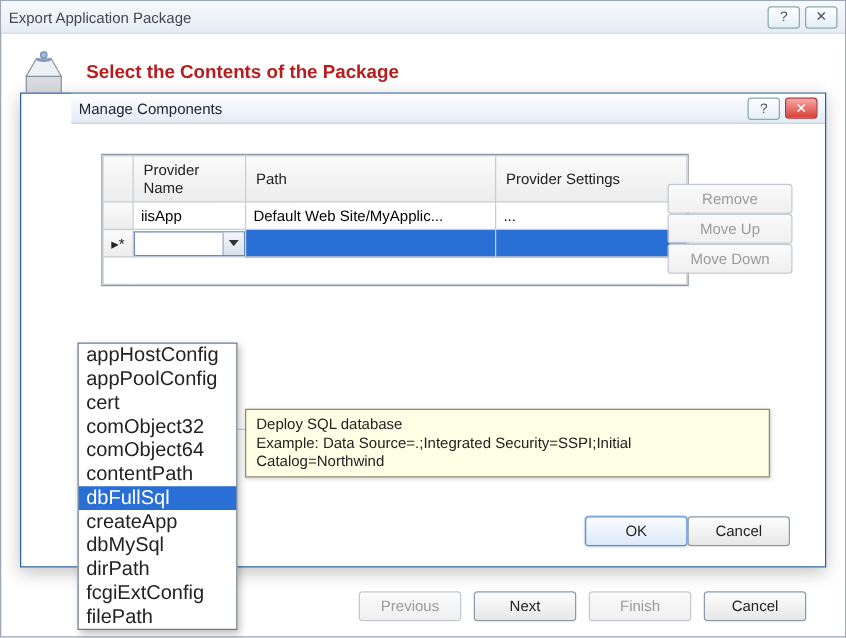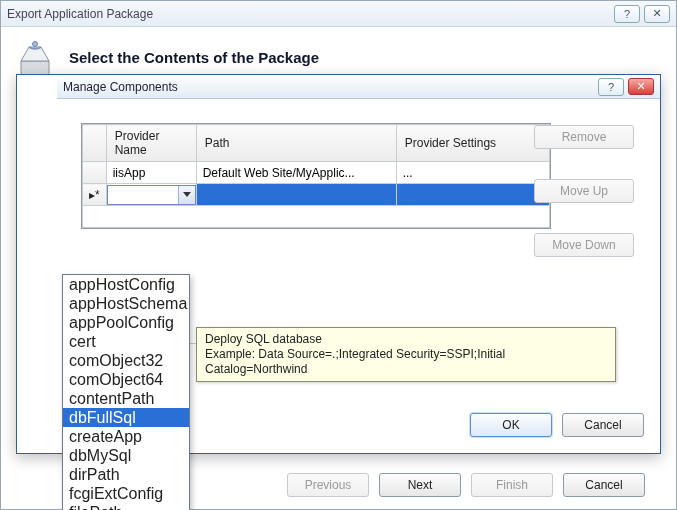--- a/index.html
+++ b/index.html
@@ -6,21 +6,21 @@
   body { margin: 0; background: #f0f0f0; width: 677px; height: 510px; overflow: hidden; position: relative; }
 
   
   .outer-window { position: absolute; left: 0; top: 0; width: 677px; height: 510px; background: #fff; border: 1px solid #9aa7b4; }
   .outer-titlebar { height: 26px; background: linear-gradient(#f6f9fc,#e6edf5); border-bottom: 1px solid #c9d4df; display: flex; align-items: center; padding: 0 6px; }
   .outer-titlebar .title { flex: 1; color: #445; }
   .winbtn { width: 26px; height: 18px; border: 1px solid #8aa; border-radius: 3px; background: linear-gradient(#fff,#e4eef7); margin-left: 4px; display:flex; align-items:center; justify-content:center; color:#456; font-size:11px; cursor:default;}
   .outer-header { padding: 10px 14px 16px 14px; display:flex; align-items:center; gap:14px; }
   .pkg-icon { width:40px; height:40px; position:relative; }
   .pkg-icon svg { width:40px; height:40px; }
-  .outer-header h1 { font-size: 15px; font-weight: bold; margin: 0; color: #0f172a; }
+  .outer-header h1 { font-size: 15px; font-weight: bold; margin: 0; color: #b91c1c; }
 
   .outer-buttons { position:absolute; bottom:12px; right:31px; display:flex; gap:10px; }
   .btn { min-width: 82px; height: 24px; border: 1px solid #8a9aa8; border-radius: 3px; background: linear-gradient(#fdfdfd,#e7e7e7); color:#222; display:flex; align-items:center; justify-content:center; padding: 0 12px; }
   .btn.disabled { color:#9a9a9a; border-color:#c3c9ce; background: linear-gradient(#fafafa,#f0f0f0); }
   .btn.primary { border-color:#5a8fd6; background:linear-gradient(#fbfdff,#dce9f7); box-shadow: 0 0 0 1px rgba(90,150,220,.3); }
 
   
   .inner-window { position:absolute; left:16px; top:74px; width:645px; height:380px; background:#fff; border:1px solid #2b5f9e; box-shadow: 0 4px 14px rgba(0,0,0,.25); padding-left: 40px; }
   .inner-titlebar { height:24px; background: linear-gradient(#fefefe,#e2ecf6); border-bottom:1px solid #b9c9d8; display:flex; align-items:center; padding:0 6px; }
   .inner-titlebar .title { flex:1; color:#223; }
@@ -34,25 +34,25 @@
   .rowhdr { width:22px; background: linear-gradient(#fbfbfb,#ececec); text-align:center; }
   .newrow td { background:#2a6fd6; color:#fff; }
   .newrow .rowhdr { background: linear-gradient(#fbfbfb,#ececec); color:#222; }
   .combo-cell { background:#fff !important; position:relative; padding:0 !important;}
   .combo-box { display:flex; align-items:center; height:20px; border:1px solid #6b89c0; background:#fff; }
   .combo-box .val { flex:1; padding:0 4px; color:#222; font-size:12px; height:18px; }
   .combo-box .dropbtn { width:17px; height:18px; background:linear-gradient(#f3f7fb,#d7e2ef); border-left:1px solid #9bb1cc; display:flex; align-items:center; justify-content:center; }
   .combo-box .dropbtn::after { content:""; border-left:4px solid transparent; border-right:4px solid transparent; border-top:5px solid #333; }
   .grid-filler { height:94px; }
 
-  .side-buttons { position:absolute; right:26px; top:26px; display:flex; flex-direction:column; gap:30px; width:100px;}
+  .side-buttons { position:absolute; right:26px; top:48px; display:flex; flex-direction:column; width:100px;}
   .side-buttons .btn { width:100px; }
 
   .inner-lower-sep { position:absolute; left:24px; top:244px; width:470px; height:1px; background:#c5ccd3; }
-  .inner-ok-row { position:absolute; right:16px; bottom:16px; display:flex; gap:10px; }
+  .inner-ok-row { position:absolute; right:28px; bottom:16px; display:flex; }
 
   
   .dropdown { position:absolute; left:62px; top:274px; width:128px; background:#fff; border:1px solid #6d7b88; box-shadow: 2px 3px 6px rgba(0,0,0,.25); z-index:50; }
   .dropdown .item { padding:2px 6px; color:#222; line-height:15px; font-size:16px;}
   .dropdown .item.sel { background:#2a6fd6; color:#fff; }
 
   
   .tooltip { position:absolute; left:196px; top:327px; width:420px; background:#ffffe6; border:1px solid #8b8b6f; padding:4px 8px; color:#222; z-index:60; box-shadow:1px 1px 3px rgba(0,0,0,.2); line-height:15px;}
 </style>
 </head>
@@ -138,21 +138,20 @@
     <div class="inner-ok-row">
       <div class="btn primary">OK</div>
       <div class="btn">Cancel</div>
     </div>
 
   </div>
 </div>
 
 <div class="dropdown" id="dropdown">
     <div class="item">appHostConfig</div>
-    <div class="item">appHostSchema</div>
     <div class="item">appPoolConfig</div>
     <div class="item">cert</div>
     <div class="item">comObject32</div>
     <div class="item">comObject64</div>
     <div class="item">contentPath</div>
     <div class="item sel">dbFullSql</div>
     <div class="item">createApp</div>
     <div class="item">dbMySql</div>
     <div class="item">dirPath</div>
     <div class="item">fcgiExtConfig</div>

